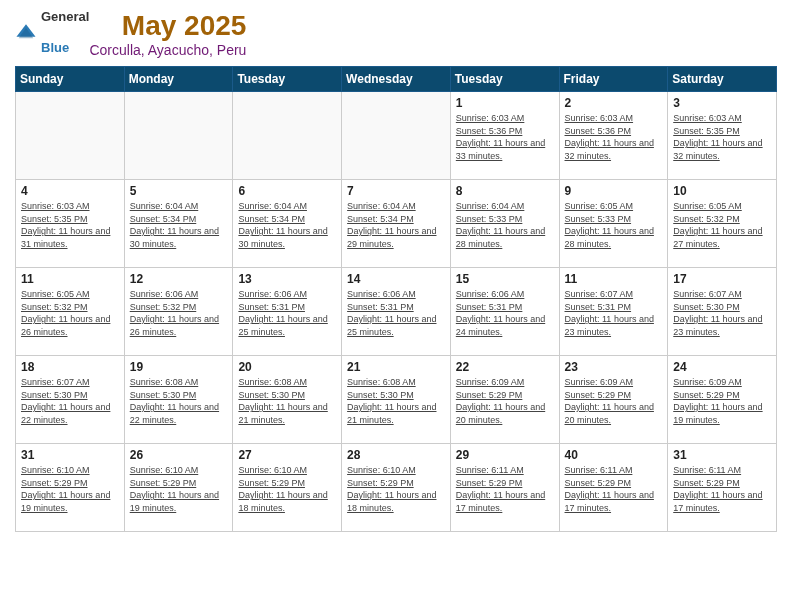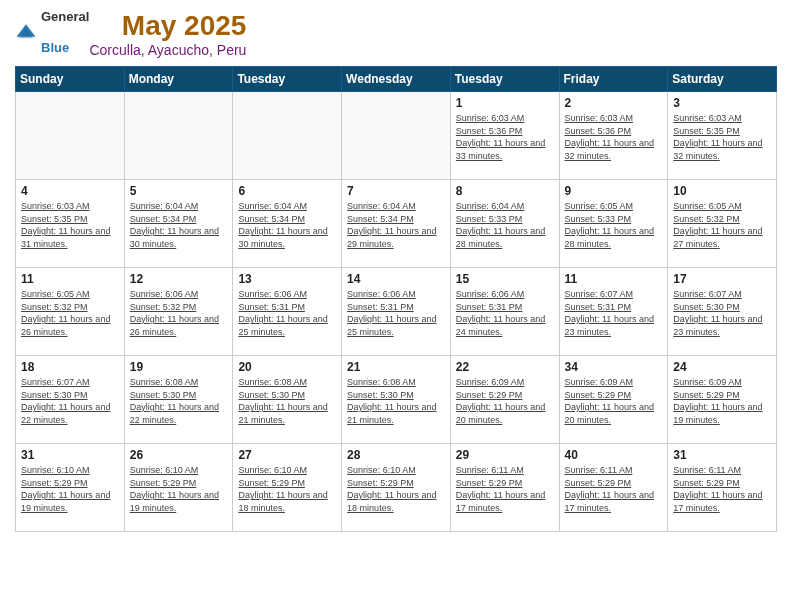--- a/index.html
+++ b/index.html
@@ -258,21 +258,21 @@
 Sunset: 5:30 PM
 Daylight: 11 hours and 21 minutes.</div>
         </td>
         <td>
           <span class="day-num">22</span>
           <div class="day-info" style="white-space: pre-line;">Sunrise: 6:09 AM
 Sunset: 5:29 PM
 Daylight: 11 hours and 20 minutes.</div>
         </td>
         <td>
-          <span class="day-num">34</span>
+          <span class="day-num">23</span>
           <div class="day-info" style="white-space: pre-line;">Sunrise: 6:09 AM
 Sunset: 5:29 PM
 Daylight: 11 hours and 20 minutes.</div>
         </td>
         <td>
           <span class="day-num">24</span>
           <div class="day-info" style="white-space: pre-line;">Sunrise: 6:09 AM
 Sunset: 5:29 PM
 Daylight: 11 hours and 19 minutes.</div>
         </td>

